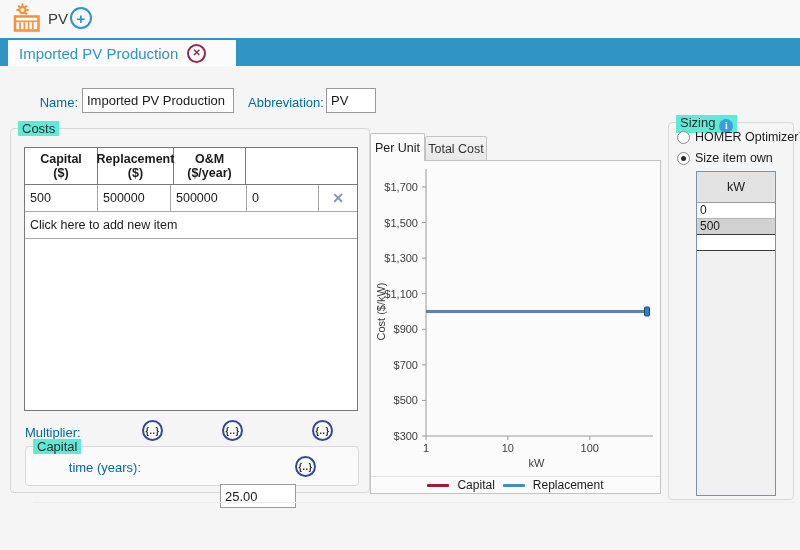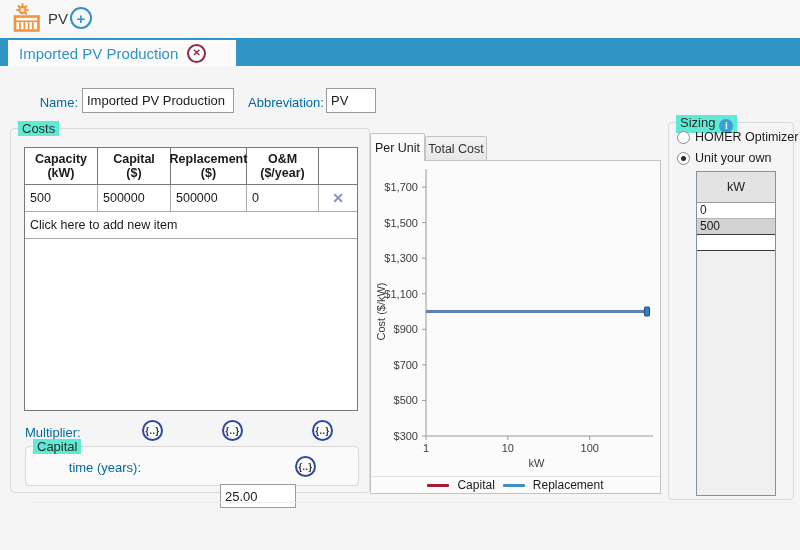--- a/index.html
+++ b/index.html
@@ -136,24 +136,20 @@
   <div class="field-label" style="left:18px; top:95px; width:60px; text-align:right;">Name:</div>
   <input class="box" style="left: 82px; top: 88px; width: 152px; height: 25px;" value="Imported PV Production">
   <div class="field-label" style="left:248px; top:95px;">Abbreviation:</div>
   <input class="box" style="left: 326px; top: 88px; width: 50px; height: 25px;" value="PV">
 
   <div class="groupbox" style="left:10px; top:128px; width:360px; height:365px;">
     <span class="gb-label">Costs</span>
 
     <div class="cost-table">
       <div class="ct-head">
-        <div class="hc w1">
-          <span>Capacity</span>
-            <span>(kW)</span>
-        </div>
         <div class="hc w2">
           <span>Capital</span>
             <span>($)</span>
         </div>
         <div class="hc w3">
           <span>Replacement</span>
             <span>($)</span>
         </div>
         <div class="hc w4">
           <span>O&amp;M</span>
@@ -232,21 +228,21 @@
   </div>
 
   <div class="groupbox" style="left:668px; top:122px; width:126px; height:378px;">
     <span class="gb-label"><span>Sizing</span><span class="info-icon">i</span></span>
     <div class="radio-row" style="left:8px; top:7px;">
       <span class="radio"></span>
       <span>HOMER Optimizer™</span>
     </div>
     <div class="radio-row" style="left:8px; top:28px;">
       <span class="radio checked"></span>
-      <span>Unit your own</span>
+      <span>Size item own</span>
     </div>
     <div class="kw-table">
       <div class="kw-head">kW</div>
       <div class="kw-row">0</div>
       <div class="kw-row selected">500</div>
       <div class="kw-row newrow"></div>
       <div class="kw-fill"></div>
     </div>
   </div>
 

